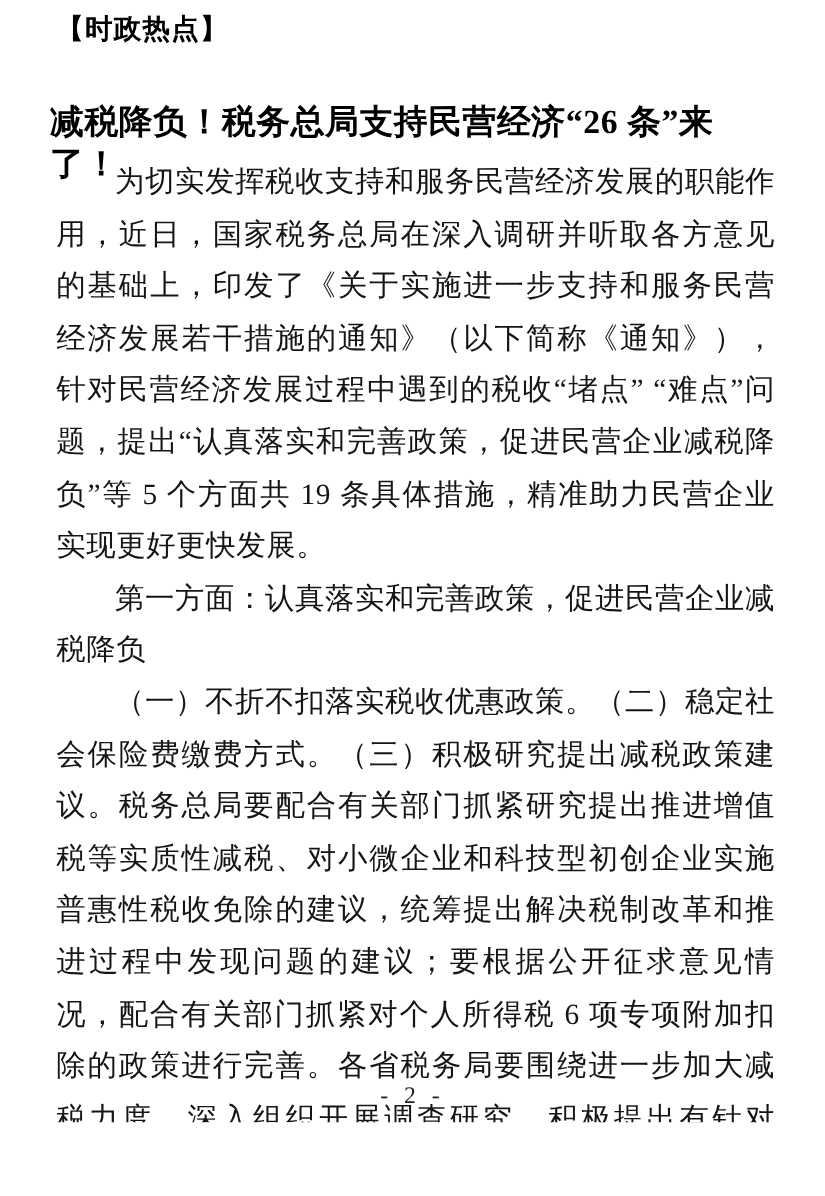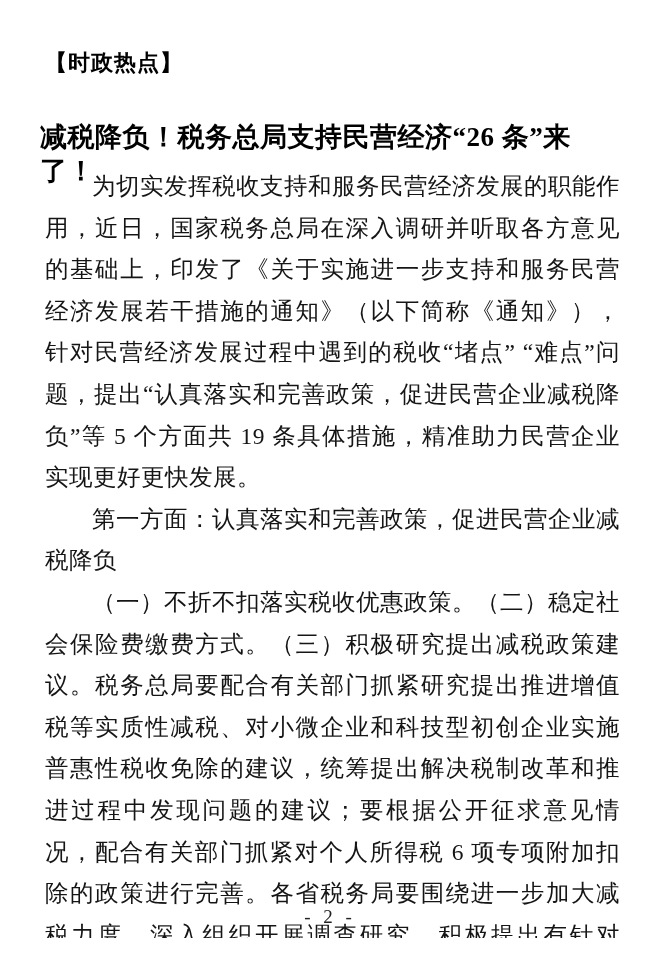--- a/index.html
+++ b/index.html
@@ -9,21 +9,20 @@
   }
   .page {
     position: relative;
     width: 660px;
     height: 898px;
     background: #ffffff;
     color: #111111;
     font-family: "Liberation Serif", "DejaVu Serif", serif;
     overflow: hidden;
     box-sizing: border-box;
-    margin-top: 40px;
   }
   .section-tag {
     position: absolute;
     left: 45px;
     top: 8px;
     font-size: 22px;
     font-weight: bold;
     font-family: "Liberation Sans", "DejaVu Sans", sans-serif;
     color: #000000;
     letter-spacing: 1px;

